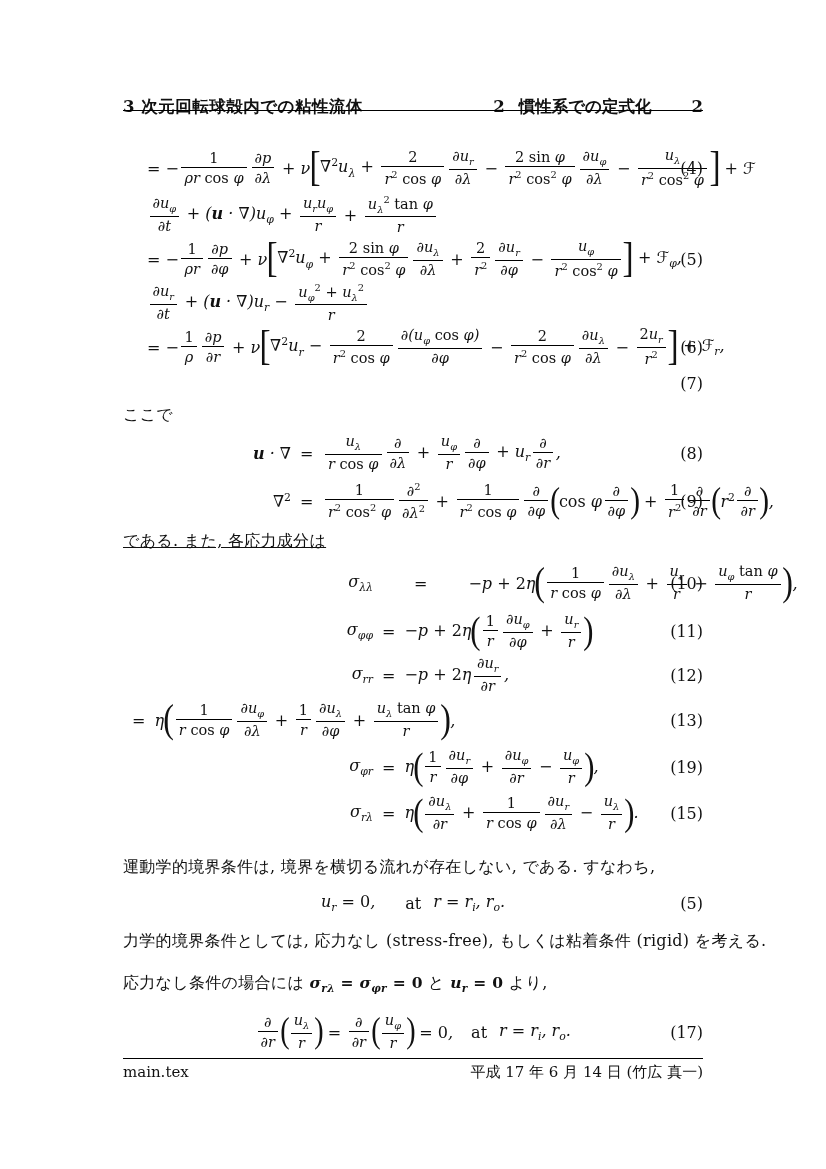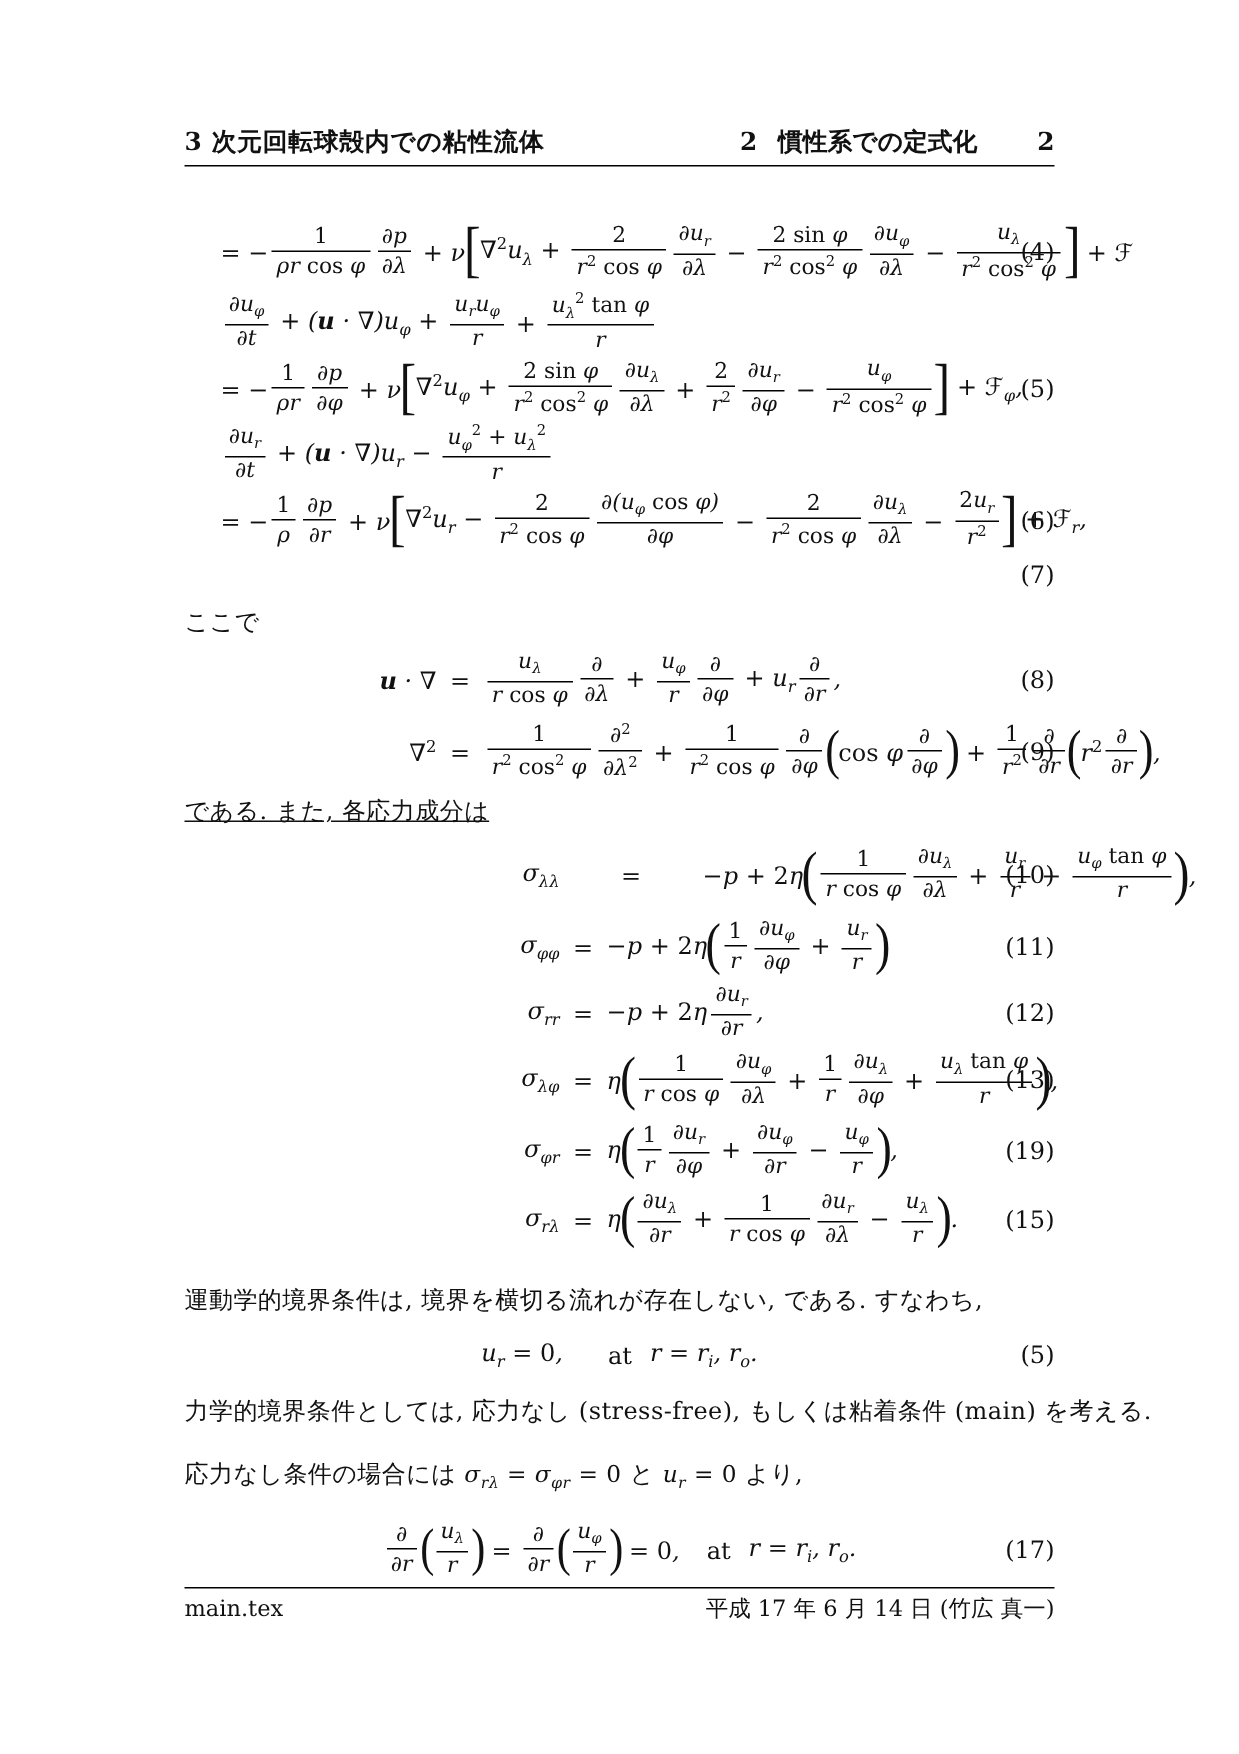--- a/index.html
+++ b/index.html
@@ -5,21 +5,21 @@
   html,body{margin:0;padding:0;}
   .page{
     position:relative;
     width:826px;height:1169px;
     background:#ffffff;color:#111;
     font-family:"DejaVu Serif","Liberation Serif",serif;
     overflow:hidden;
   }
   
   .hdr{
-    position:absolute;left:123px;width:580px;top:84px;
+    position:absolute;left:123px;width:580px;top:96px;
     display:flex;justify-content:space-between;align-items:baseline;
     font-weight:bold;font-size:16.5px;
   }
   .hdr .hl{letter-spacing:.5px;}
   .hdr .hr{display:flex;align-items:baseline;}
   .hdr .secno{margin-right:14px;}
   .hdr .pageno{margin-left:40px;}
   .rule{
     position:absolute;left:123px;width:580px;height:0;
     border-top:1.2px solid #000;
@@ -42,21 +42,21 @@
   .row .num{
     position:absolute;right:0;top:50%;transform:translateY(-50%);
     font-style:normal;font-size:16px;
   }
   .eqc{display:inline-flex;align-items:center;}
   .m{
     font-style:italic;white-space:pre;
     font-family:"DejaVu Serif","DejaVu Sans",serif;
     font-size:16px;
   }
-  .row.para .m{font-size:15.5px;}
+  .row.para .m{font-size:15.5px;font-weight:bold;}
   .rm{font-style:normal;}
   .bi{font-weight:bold;font-style:italic;}
   sub,sup{font-size:.68em;}
   .frac{
     display:inline-block;text-align:center;vertical-align:middle;
     margin:0 2.5px;font-size:14.5px;font-style:italic;line-height:1.15;
     font-family:"DejaVu Serif","DejaVu Sans",serif;
   }
   .frac .fn{display:block;padding:0 3px 1px;}
   .frac .fd{display:block;border-top:1px solid #000;padding:1.5px 3px 0;}
@@ -383,21 +383,20 @@
           <span class="m">−p + <span class="rm">2</span>η</span>
           <span class="frac">
             <span class="fn">∂u<sub>r</sub></span>
             <span class="fd">∂r</span>
           </span>
           <span class="m">,</span>
         </span>
         <span class="num">(12)</span>
       </div>
       <div class="row arow" style="min-height: 48px;">
-        <span class="lhs m" style="width:250px">σ<sub>λφ</sub></span>
         <span class="rel m">=</span>
         <span class="eqc">
           <span class="m">η</span>
           <span class="dl" style="font-size:2.5em">(</span>
           <span class="frac">
             <span class="fn"><span class="rm">1</span></span>
             <span class="fd">r <span class="rm">cos</span> φ</span>
           </span>
           <span class="frac">
             <span class="fn">∂u<sub>φ</sub></span>
@@ -484,21 +483,21 @@
       <div class="row ceq" style="margin-top: 10px; min-height: 30px;">
         <span class="eqc">
           <span class="m">u<sub>r</sub> = <span class="rm">0</span>,</span>
           <span style="display:inline-block;width:30px"></span>
           <span class="m"><span class="rm">at</span></span>
           <span style="display:inline-block;width:12px"></span>
           <span class="m">r = r<sub>i</sub>, r<sub>o</sub>.</span>
         </span>
         <span class="num">(5)</span>
       </div>
-      <div class="row para" style="margin-top: 12px; min-height: 22px;"><span class="jp">力学的境界条件としては, 応力なし (stress-free), もしくは粘着条件 (main) を考える.</span></div>
+      <div class="row para" style="margin-top: 12px; min-height: 22px;"><span class="jp">力学的境界条件としては, 応力なし (stress-free), もしくは粘着条件 (rigid) を考える.</span></div>
       <div class="row para" style="margin-top: 20px; min-height: 22px;"><span class="jp">応力なし条件の場合には </span><span class="m">σ<sub>rλ</sub> = σ<sub>φr</sub> = <span class="rm">0</span></span><span class="jp"> と </span><span class="m">u<sub>r</sub> = <span class="rm">0</span></span><span class="jp"> より,</span></div>
       <div class="row ceq" style="margin-top: 10px; min-height: 46px;">
         <span class="eqc">
           <span class="frac">
             <span class="fn">∂</span>
             <span class="fd">∂r</span>
           </span>
           <span class="dl" style="font-size:2.2em">(</span>
           <span class="frac">
             <span class="fn">u<sub>λ</sub></span>

